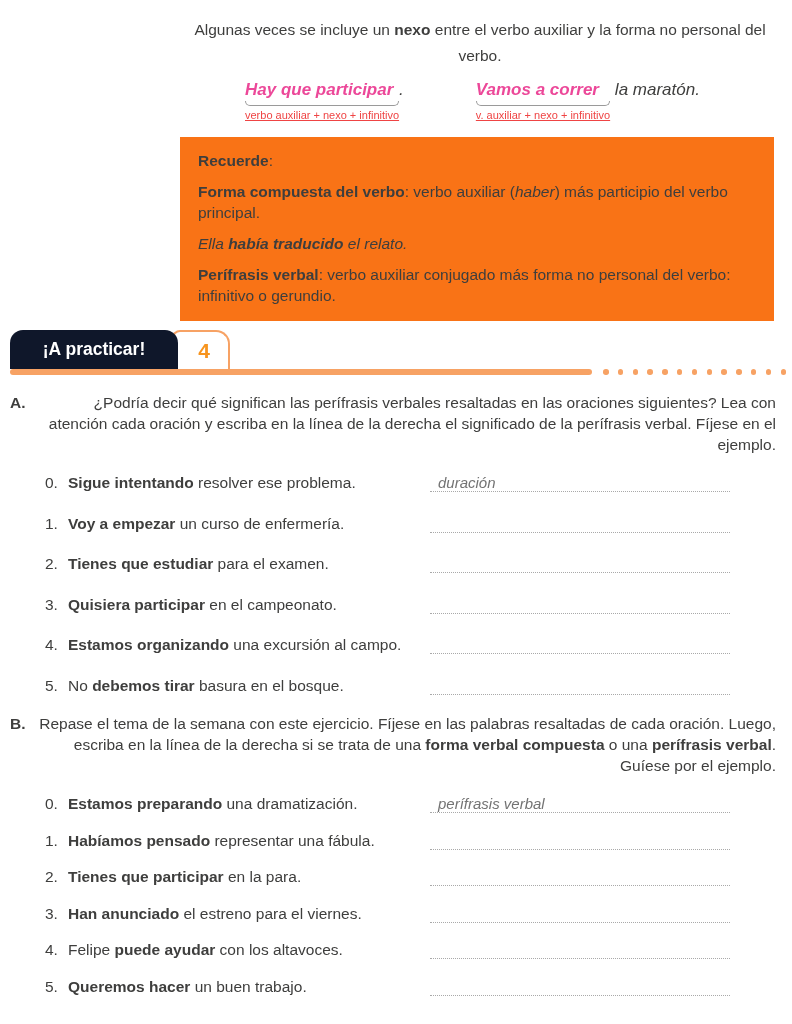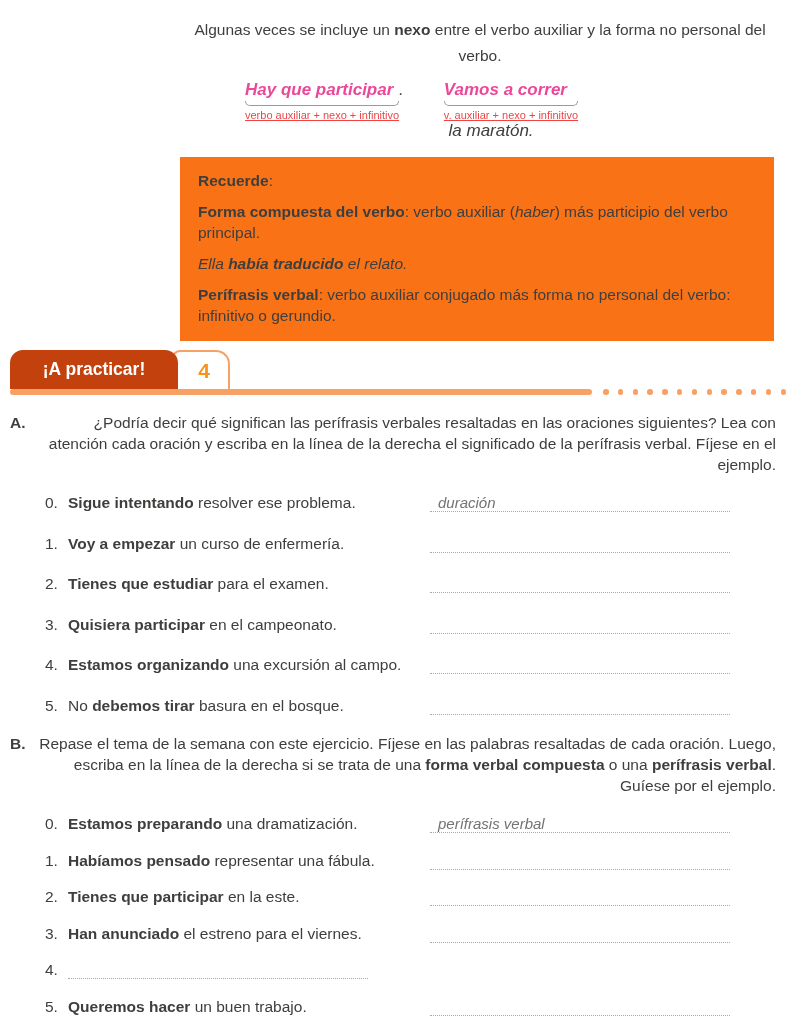--- a/index.html
+++ b/index.html
@@ -9,21 +9,21 @@
     font-family:"Liberation Sans","DejaVu Sans",sans-serif;
     color:#3e3e3d; background:#ffffff;
   }
   
   .intro { margin:17px 19px 0 187px; font-size:15.5px; line-height:26px;text-align:center; }
   .b { font-weight:bold; }
   .i { font-style:italic; }
   
   .examples { display:flex; padding-left:245px; margin-top:11px; }
   .example { display:flex; align-items:baseline; }
-  .example + .example { margin-left:40px;flex-direction:column; }
+  .example + .example { margin-left:72px; }
   .ex-col { display:inline-flex; flex-direction:column; }
   .hl { font-weight:bold; font-style:italic; font-size:17px; color:#ec4899; white-space:nowrap; }
   .tail { font-style:italic; font-size:17px; color:#3e3e3d; white-space:pre; }
   .brace {
     height:5px; margin-top:1px; align-self:stretch;
     border-left:1.5px solid #9a9a9a; border-right:1.5px solid #9a9a9a;
     border-bottom:1.5px solid #9a9a9a; border-radius:0 0 8px 8px;
   }
   .ex-label {
     margin-top:3px; align-self:center; white-space:nowrap;
@@ -33,21 +33,21 @@
   .recuerde {
     margin:16px 18px 0 180px; background:#f97316;
     padding:13px 18px 15px 18px; font-size:15.5px; line-height:21px;
   }
   .rec-p { margin-top:10px; }
   .rec-center { margin-top:10px; text-align:left; font-style:italic; }
   
   .banner { position:relative; height:45px; margin-top:9px; }
   .tab-orange {
     position:absolute; left:10px; top:0; width:168px; height:39px; z-index:2;
-    background:#c2410c; border-radius:13px 13px 0 0;
+    background:#0f172a; border-radius:13px 13px 0 0;
     display:flex; align-items:center; justify-content:center;
     color:#ffffff; font-weight:bold; font-size:17.5px;
   }
   .tab-number {
     position:absolute; left:172px; top:0; width:58px; height:39px; z-index:1;
     background:#ffffff; border:2.5px solid #f7a264; border-bottom:none;
     border-radius:8px 14px 0 0;
     display:flex; align-items:center; justify-content:center;
     color:#f7941e; font-weight:bold; font-size:21px; padding-left:6px;
   }
@@ -193,34 +193,35 @@
     </div>
     <div class="row row-b">
       <span class="num">1.</span>
       <span class="sentence"><span></span><span class="b">Habíamos pensado</span><span> representar una fábula.</span></span>
       <span class="answer">
           <span></span>
         </span>
     </div>
     <div class="row row-b">
       <span class="num">2.</span>
-      <span class="sentence"><span></span><span class="b">Tienes que participar</span><span> en la este.</span></span>
+      <span class="sentence"><span></span><span class="b">Tienes que participar</span><span> en la para.</span></span>
       <span class="answer">
           <span></span>
         </span>
     </div>
     <div class="row row-b">
       <span class="num">3.</span>
       <span class="sentence"><span></span><span class="b">Han anunciado</span><span> el estreno para el viernes.</span></span>
       <span class="answer">
           <span></span>
         </span>
     </div>
     <div class="row row-b">
       <span class="num">4.</span>
+      <span class="sentence"><span>Felipe </span><span class="b">puede ayudar</span><span> con los altavoces.</span></span>
       <span class="answer">
           <span></span>
         </span>
     </div>
     <div class="row row-b">
       <span class="num">5.</span>
       <span class="sentence"><span></span><span class="b">Queremos hacer</span><span> un buen trabajo.</span></span>
       <span class="answer">
           <span></span>
         </span>

